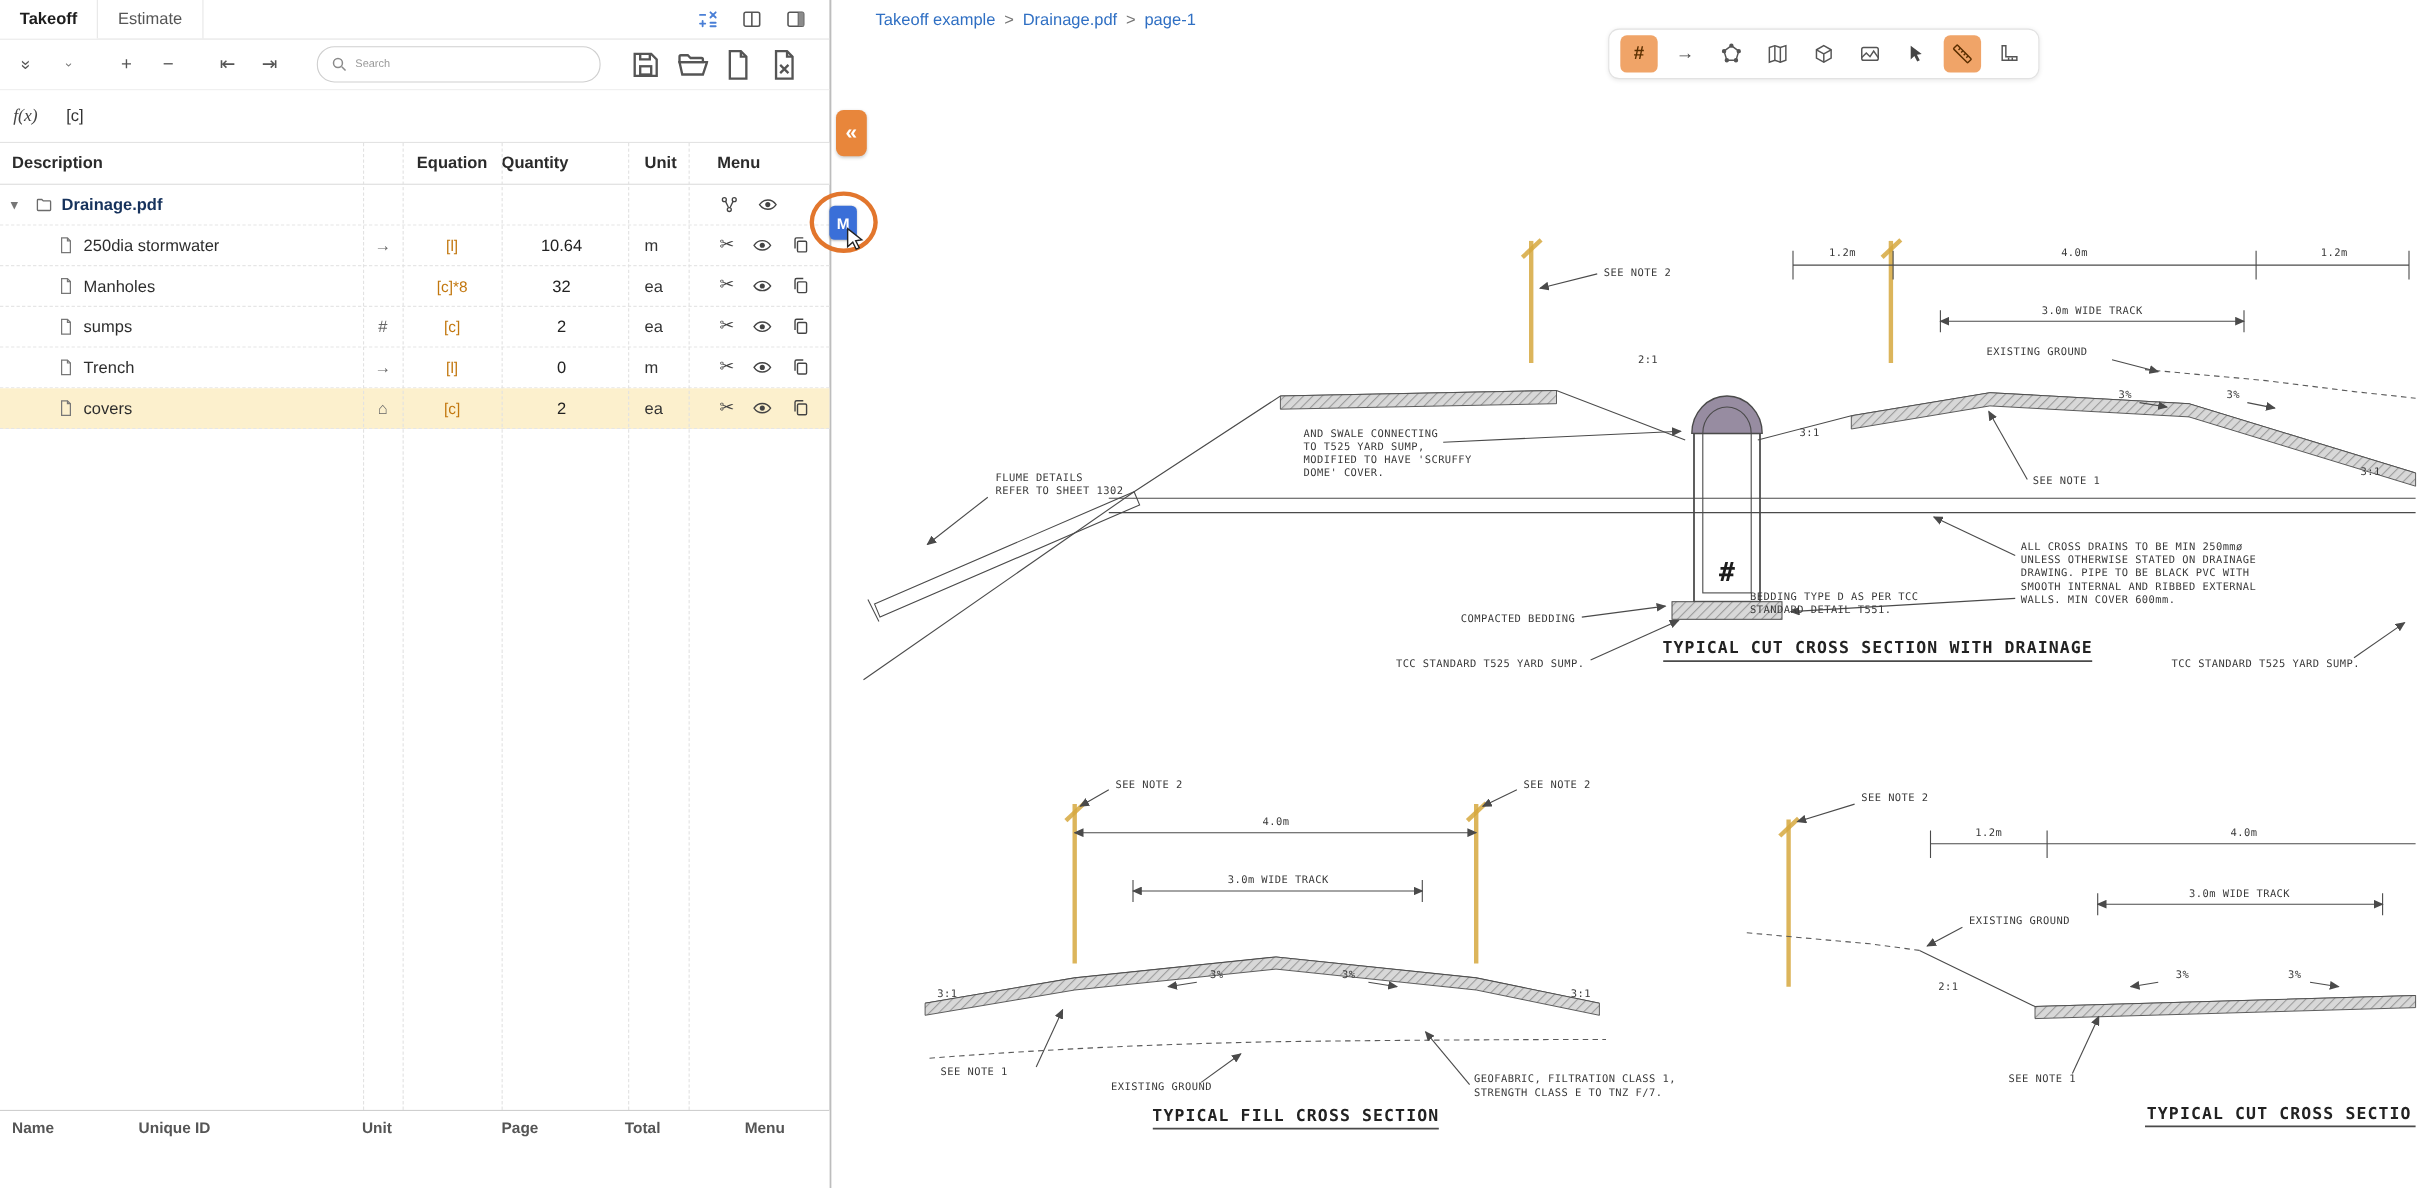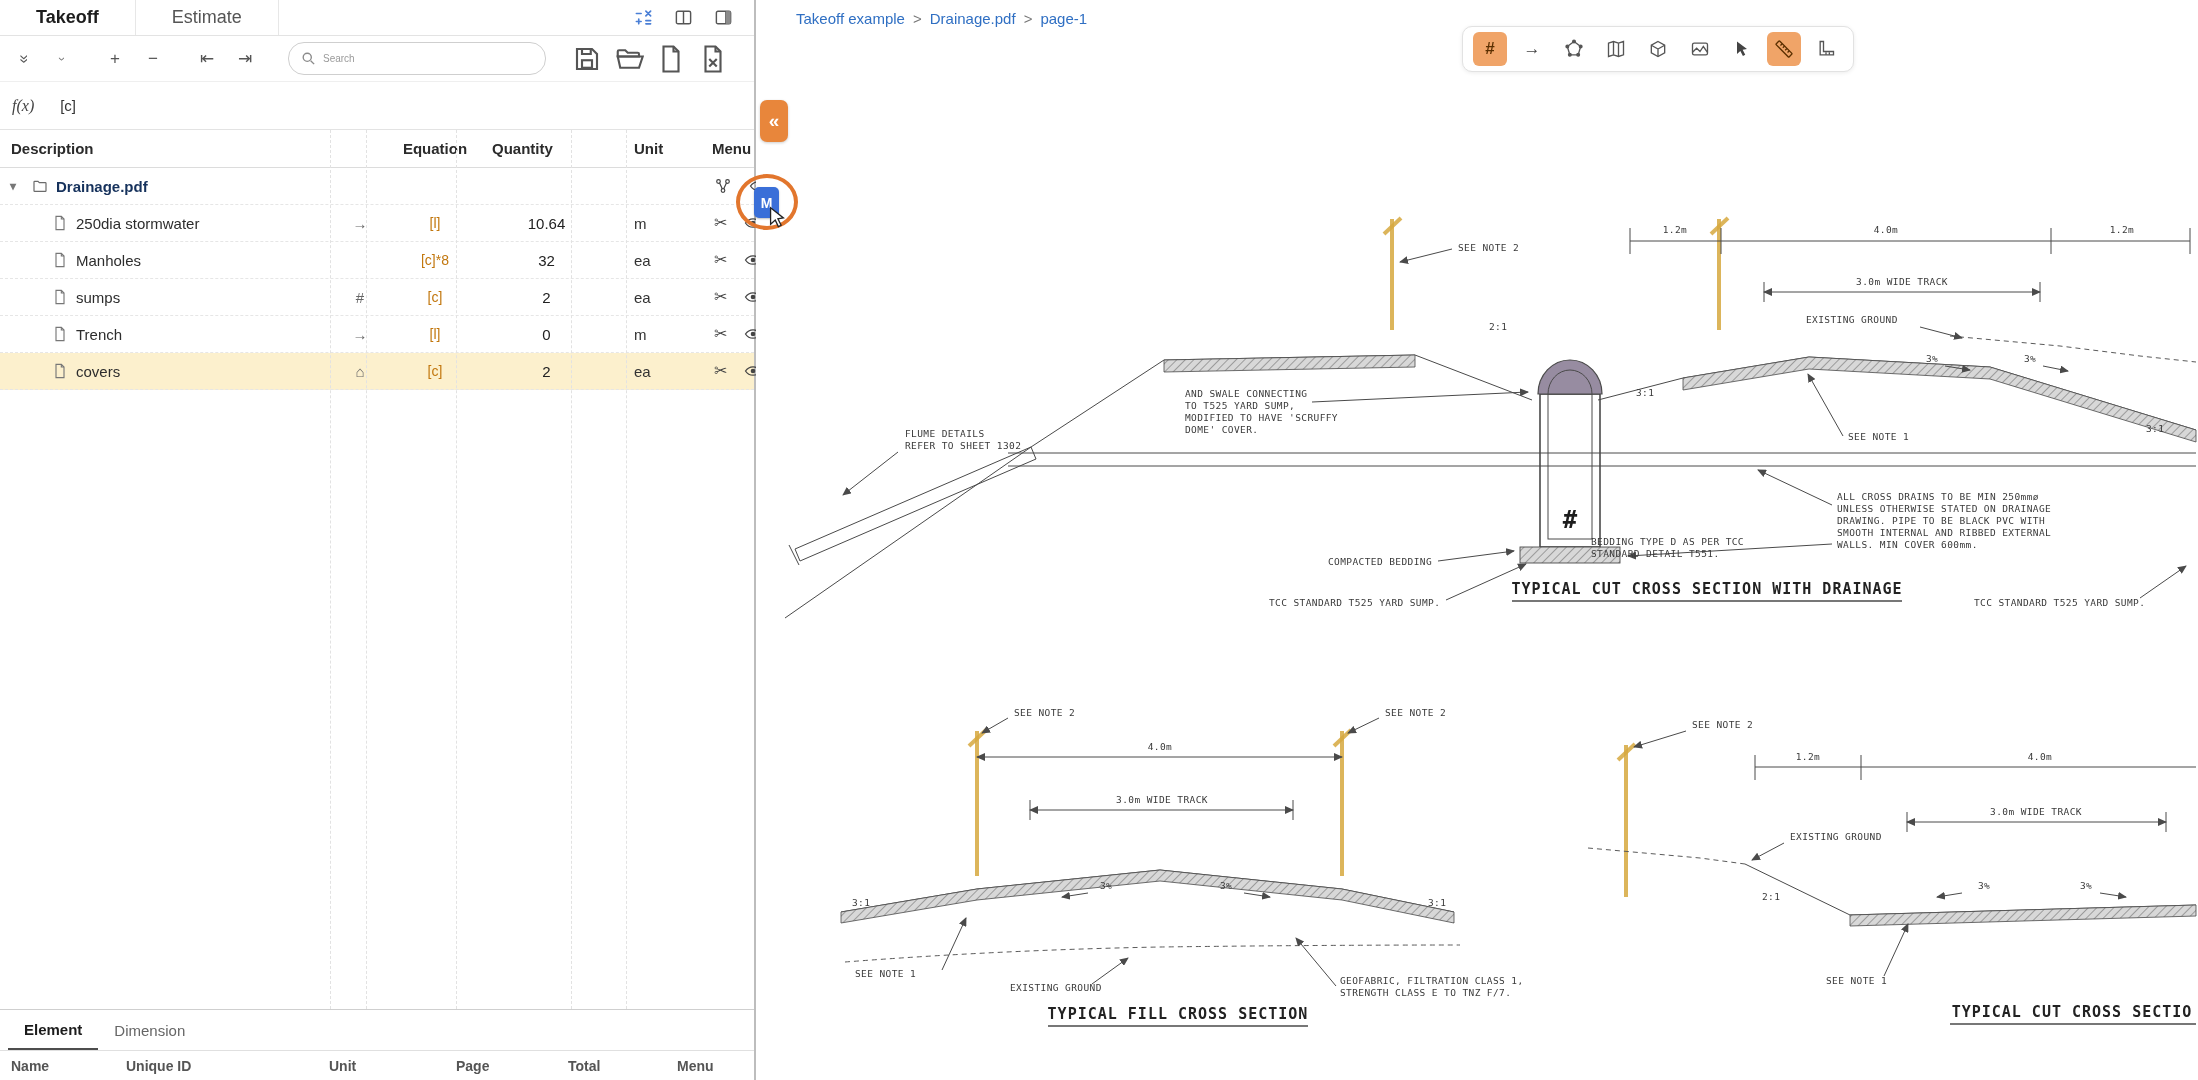--- a/index.html
+++ b/index.html
@@ -5,21 +5,21 @@
   * { box-sizing: border-box; margin: 0; padding: 0; }
   html,body { width:2198px; height:1080px; overflow:hidden; background:#fff;
     font-family:"Liberation Sans", sans-serif; color:#2d2d2d; }
   .app { position:relative; width:2198px; height:1080px; overflow:hidden; background:#fff; }
 
   
   .left-panel { position:absolute; left:0; top:0; width:756px; height:1080px;
     background:#fff; border-right:2px solid #bdbdbd; }
   .tabs-row { position:absolute; left:0; top:0; width:100%; height:36px;
     border-bottom:1px solid #e3e3e3; display:flex; align-items:stretch; }
-  .tab { padding:0 36px; display:flex; align-items:center; font-size:18px; color:#555;
+  .tab { padding:0 18px; display:flex; align-items:center; font-size:15px; color:#555;
     border-right:1px solid #e7e7e7; cursor:default; }
   .tab.active { color:#1d1d1d; font-weight:700; background:#fff; }
   .win-icons { margin-left:auto; display:flex; align-items:center; gap:10px; padding-right:16px; }
   .icon-btn { width:30px; height:30px; border:none; background:transparent; display:flex;
     align-items:center; justify-content:center; color:#555; font-size:18px; border-radius:5px; }
   .icon-btn svg { width:19px; height:19px; }
 
   .toolbar-row { position:absolute; left:0; top:36px; width:100%; height:46px;
     display:flex; align-items:center; padding:0 26px 0 8px; gap:8px; border-bottom:1px solid #efefef; }
   .tb { width:30px; height:30px; border:none; background:transparent; color:#555;
@@ -33,21 +33,21 @@
   .search-box input { border:none; outline:none; font-size:10px; width:100%; color:#333;
     font-family:"Liberation Sans", sans-serif; background:transparent; }
   .search-box input::placeholder { color:#9a9a9a; }
   .right-tools { margin-left:auto; display:flex; gap:12px; }
 
   .formula-row { position:absolute; left:0; top:82px; width:100%; height:48px;
     display:flex; align-items:center; padding:0 12px; gap:26px; border-bottom:1px solid #e3e3e3; }
   .fx-label { font-style:italic; font-size:16px; color:#444; font-family:"Liberation Serif", serif; }
   .fx-value { font-size:15px; color:#333; }
 
-  .tgrid { display:grid; grid-template-columns:330px 36px 90px 115px 55px 1fr; align-items:center;gap:12px; }
+  .tgrid { display:grid; grid-template-columns:330px 36px 90px 115px 55px 1fr; align-items:center; }
   .thead { position:absolute; left:0; top:130px; width:100%; height:38px; font-size:15px; font-weight:700;
     color:#2b2b2b; border-bottom:1px solid #dcdcdc; background:#fff; }
   .thead .c-desc { padding-left:11px; }
   .thead .c-eq { text-align:center; }
   .thead .c-qty { text-align:left; padding-right:6px; }
   .thead .c-unit { padding-left:15px; }
   .thead .c-menu { padding-left:26px; }
 
   .rows { position:absolute; left:0; top:168px; width:100%; }
   .trow { height:37px; border-bottom:1px dashed #e6e6e6; font-size:15px; background:transparent; }
@@ -404,24 +404,20 @@
       </div>
     </div>
 
     <div class="col-sep" style="left:330px"></div>
     <div class="col-sep" style="left:366px"></div>
     <div class="col-sep" style="left:456px"></div>
     <div class="col-sep" style="left:571px"></div>
     <div class="col-sep" style="left:626px"></div>
 
     <div class="bottom-bar">
-      <div class="btabs">
-        <div class="btab active">Element</div>
-        <div class="btab">Dimension</div>
-      </div>
       <div class="bhead">
         <span style="left:11px">Name</span>
         <span style="left:126px">Unique ID</span>
         <span style="left:329px">Unit</span>
         <span style="left:456px">Page</span>
         <span style="left:568px">Total</span>
         <span style="left:677px">Menu</span>
       </div>
     </div>
   </aside>

